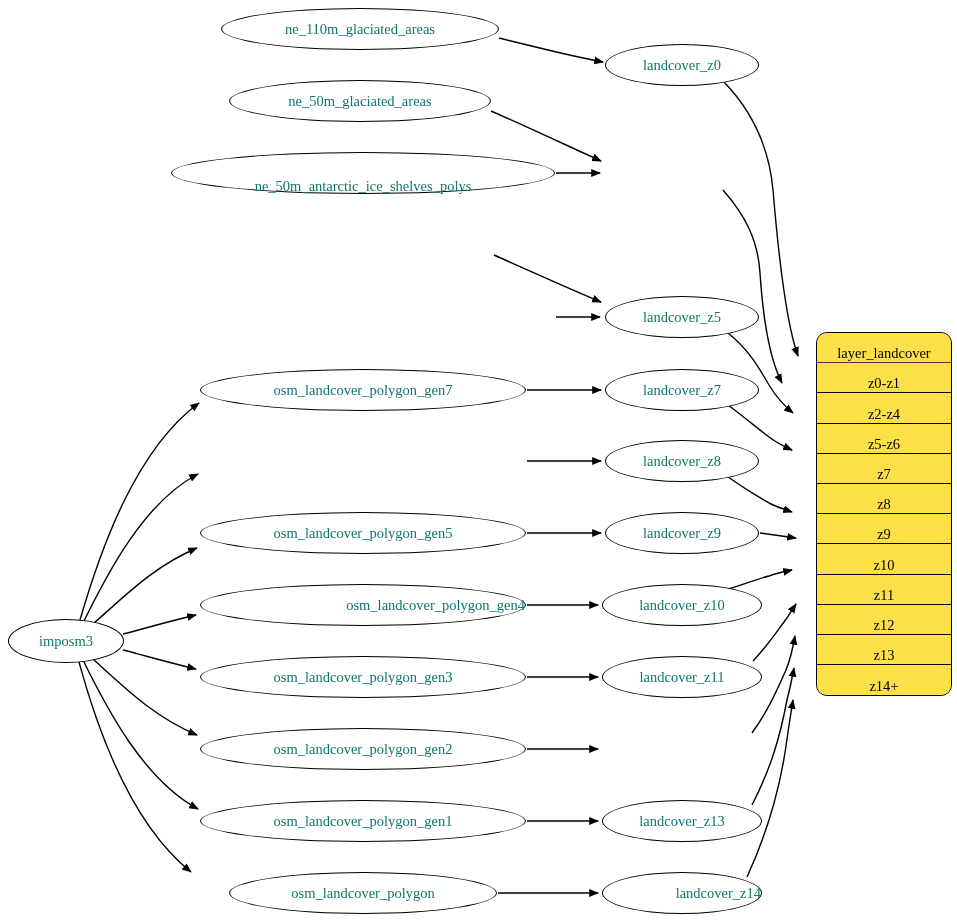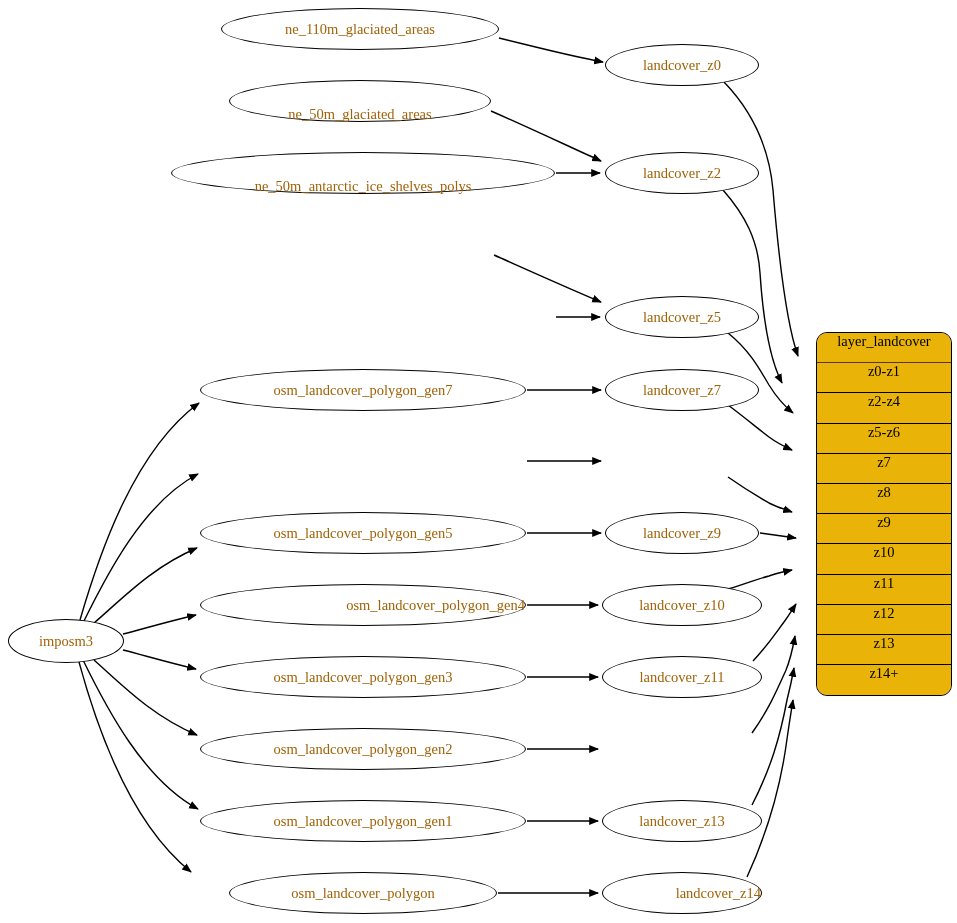--- a/index.html
+++ b/index.html
@@ -12,41 +12,41 @@
   }
   #edges{position:absolute;left:0;top:0;width:957px;height:923px;pointer-events:none;}
   .node{
     position:absolute;
     display:flex;align-items:center;justify-content:center;
     box-sizing:border-box;
     border:1.1px solid #000000;
     background:#ffffff;
     border-radius:50%;
     font-size:14.5px;
-    color:#a16207;
+    color:#0f766e;
     white-space:nowrap;
     line-height:1;
   }
   #table-layer{
     position:absolute;
     left:816px;top:332px;
     width:136px;
     box-sizing:border-box;
     border:1.1px solid #000000;
     border-radius:11px;
     background:#ffb6c1;
     overflow:hidden;
   }
   .trow{
     height:30.2px;
-    display:flex;align-items:flex-start;justify-content:center;
+    display:flex;align-items:flex-end;justify-content:center;
     font-size:14.5px;color:#000000;
     box-sizing:border-box;
     border-bottom:1.1px solid #000000;
-    background:#eab308;
+    background:#fde047;
     white-space:nowrap;
   }
   .trow.header{border-bottom:1.6px solid #5a3238;}
   .trow.last{border-bottom:none;}
 </style>
 </head>
 <body>
 
 <div id="stage">
 
@@ -96,21 +96,21 @@
     </g>
   </svg>
 
   <div class="node" style="left:8px;top:619px;width:116px;height:44px;">
     <span>imposm3</span>
   </div>
 
   <div class="node" style="left:221px;top:8px;width:278px;height:42px;">
     <span>ne_110m_glaciated_areas</span>
   </div>
-  <div class="node" style="left:229px;top:80px;width:262px;height:42px;align-items:flex-end;">
+  <div class="node" style="left:229px;top:80px;width:262px;height:42px;">
     <span>ne_50m_glaciated_areas</span>
   </div>
   <div class="node" style="left:171px;top:152px;width:384px;height:42px;align-items:flex-end;">
     <span>ne_50m_antarctic_ice_shelves_polys</span>
   </div>
 
   <div class="node" style="left:200px;top:369px;width:326px;height:42px;">
     <span>osm_landcover_polygon_gen7</span>
   </div>
   <div class="node" style="left:200px;top:512px;width:326px;height:42px;">
@@ -128,28 +128,28 @@
   <div class="node" style="left:200px;top:800px;width:326px;height:42px;">
     <span>osm_landcover_polygon_gen1</span>
   </div>
   <div class="node" style="left:229px;top:872px;width:268px;height:42px;">
     <span>osm_landcover_polygon</span>
   </div>
 
   <div class="node" style="left:605px;top:44px;width:154px;height:42px;">
     <span>landcover_z0</span>
   </div>
-  <div class="node" style="left:605px;top:152px;width:154px;height:42px;">
-    <span>landcover_z2</span>
-  </div>
   <div class="node" style="left:605px;top:296px;width:154px;height:42px;">
     <span>landcover_z5</span>
   </div>
   <div class="node" style="left:605px;top:369px;width:154px;height:42px;">
     <span>landcover_z7</span>
+  </div>
+  <div class="node" style="left:605px;top:440px;width:154px;height:42px;">
+    <span>landcover_z8</span>
   </div>
   <div class="node" style="left:605px;top:512px;width:154px;height:42px;text-align:right;">
     <span>landcover_z9</span>
   </div>
   <div class="node" style="left:602px;top:584px;width:160px;height:42px;">
     <span>landcover_z10</span>
   </div>
   <div class="node" style="left:602px;top:656px;width:160px;height:42px;">
     <span>landcover_z11</span>
   </div>

